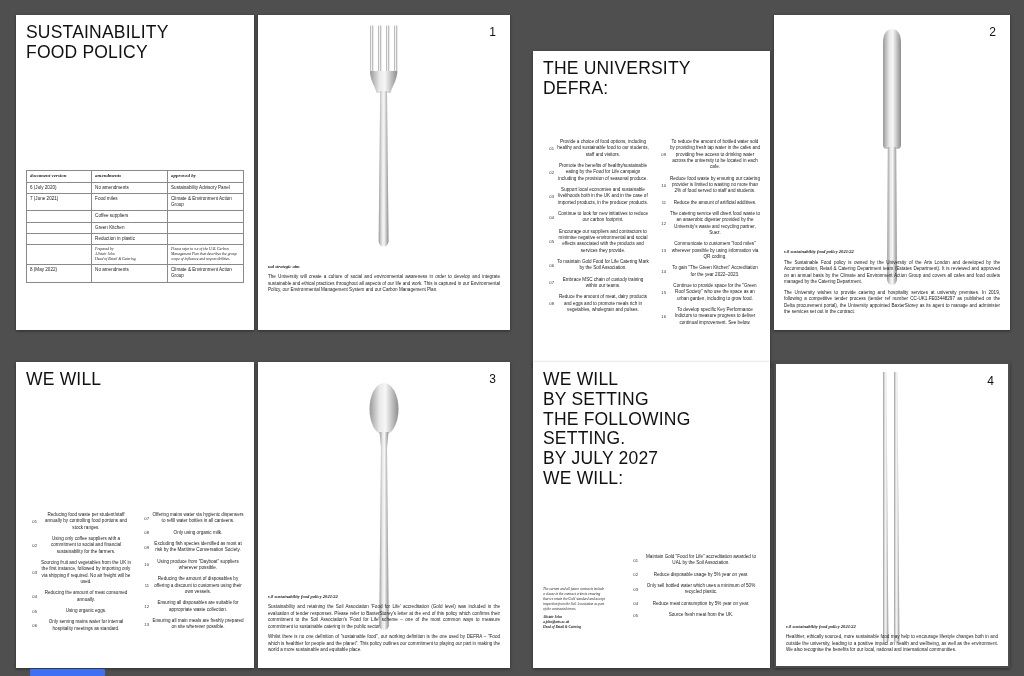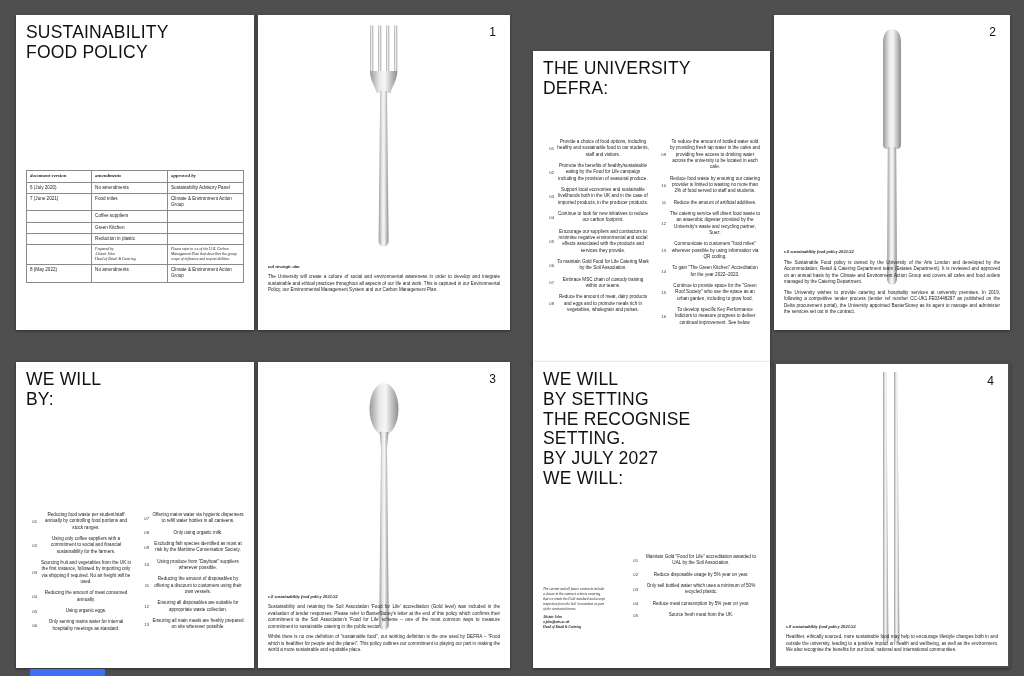--- a/index.html
+++ b/index.html
@@ -253,21 +253,20 @@
       <p>The Sustainable Food policy is owned by the University of the Arts London and developed by the Accommodation, Retail &amp; Catering Department team (Estates Department). It is reviewed and approved on an annual basis by the Climate and Environment Action Group and covers all cafes and food outlets managed by the Catering Department.</p>
           <p>The University wishes to provide catering and hospitality services at university premises. In 2019, following a competitive tender process (tender ref number CC-UK1.FE03448297 as published on the Delta procurement portal), the University appointed BaxterStorey as its agent to manage and administer the services set out in the contract.</p>
         </div>
     </div>
   </div>
 
   <div class="page p-achieve">
     <div class="big-title">
 
     <div>WE WILL</div>
-        <div>BY:</div>
       </div>
     <div class="col" style="left:12px;top:150px;width:104px">
 
         <div class="item">
           <span class="n">01</span>
           <span class="t">Reducing food waste per student/staff annually by controlling food portions and stock ranges.</span>
         </div>
 
         <div class="item">
           <span class="n">02</span>
@@ -350,21 +349,21 @@
           <p>Whilst there is no one definition of "sustainable food", our working definition is the one used by DEFRA – "Food which is healthier for people and the planet". This policy outlines our commitment to playing our part in making the world a more sustainable and equitable place.</p>
         </div>
     </div>
   </div>
 
   <div class="page p-targets">
     <div class="big-title">
 
     <div>WE WILL</div>
         <div>BY SETTING</div>
-        <div>THE RECOGNISE</div>
+        <div>THE FOLLOWING</div>
         <div>SETTING.</div>
         <div>BY JULY 2027</div>
         <div>WE WILL:</div>
       </div>
     <div class="footnote">
       <div>The current and all future contracts include a clause in the contract criteria ensuring that we retain the Gold standard and accept inspection from the Soil Association as part of the contracted terms.</div>
       <div class="sig">Alistair John
 a.john@arts.ac.uk
 Head of Retail &amp; Catering</div>
     </div>

